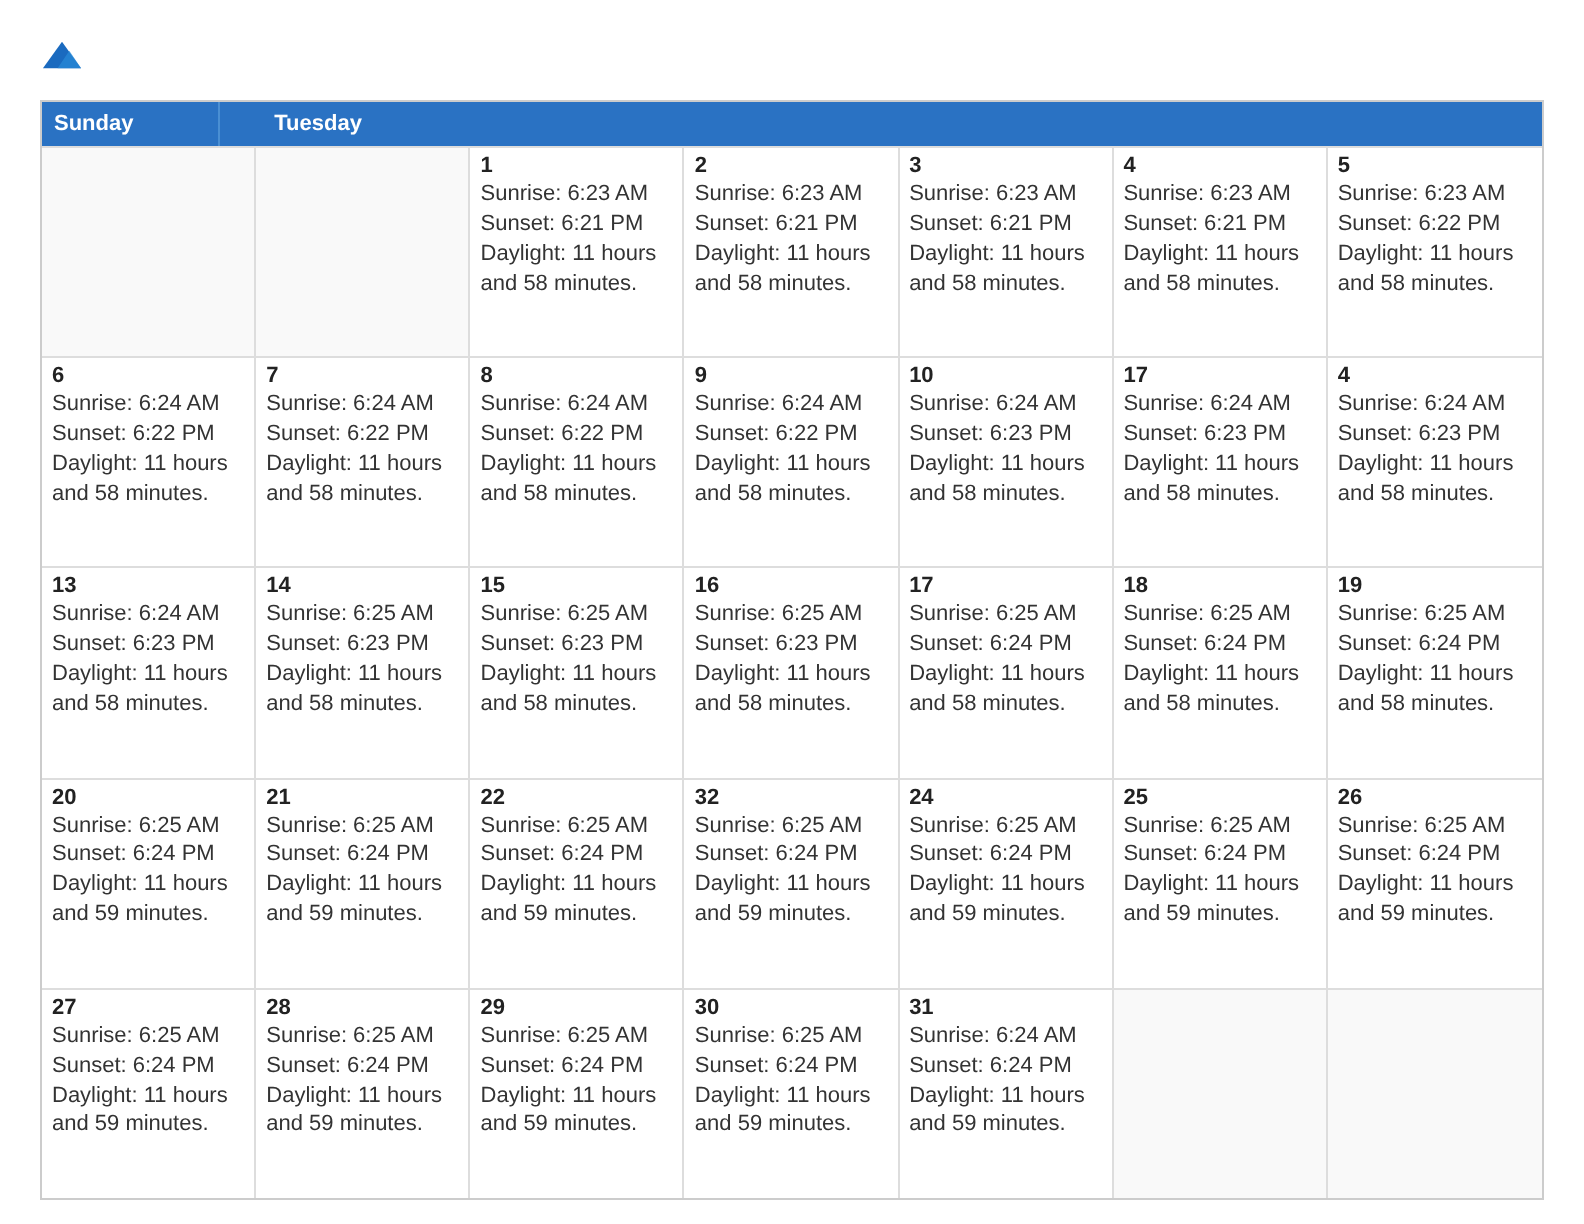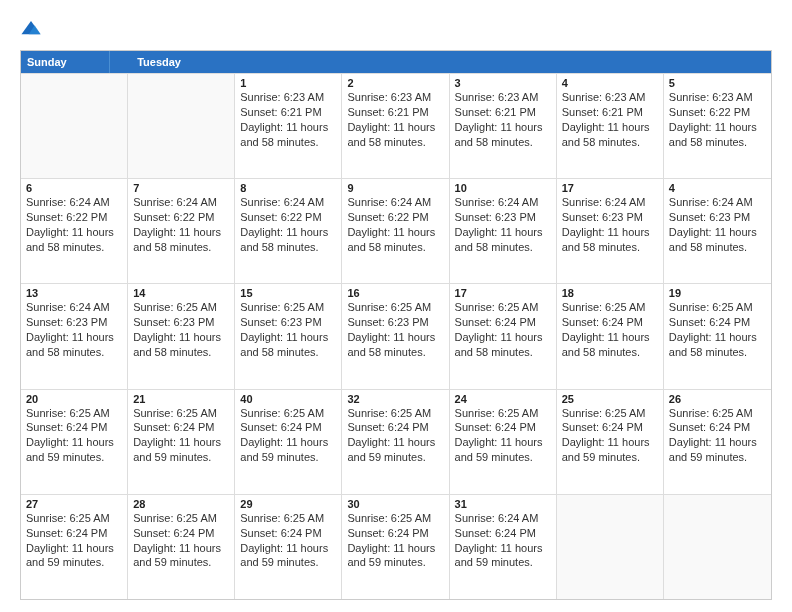--- a/index.html
+++ b/index.html
@@ -264,21 +264,21 @@
 Sunset: 6:24 PM
 Daylight: 11 hours and 59 minutes.</div>
           </div>
           <div class="cal-cell">
             <div class="day-num">21</div>
             <div class="day-info" style="white-space: pre-line;">Sunrise: 6:25 AM
 Sunset: 6:24 PM
 Daylight: 11 hours and 59 minutes.</div>
           </div>
           <div class="cal-cell">
-            <div class="day-num">40</div>
+            <div class="day-num">22</div>
             <div class="day-info" style="white-space: pre-line;">Sunrise: 6:25 AM
 Sunset: 6:24 PM
 Daylight: 11 hours and 59 minutes.</div>
           </div>
           <div class="cal-cell">
             <div class="day-num">32</div>
             <div class="day-info" style="white-space: pre-line;">Sunrise: 6:25 AM
 Sunset: 6:24 PM
 Daylight: 11 hours and 59 minutes.</div>
           </div>

